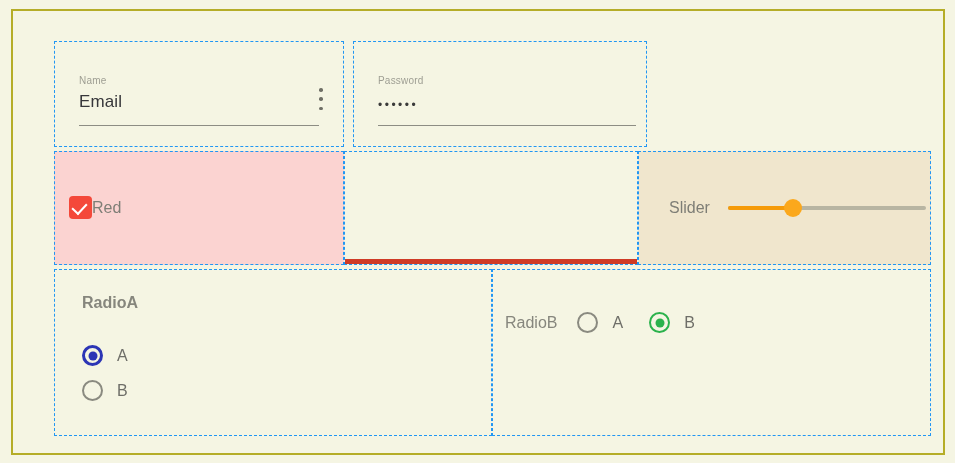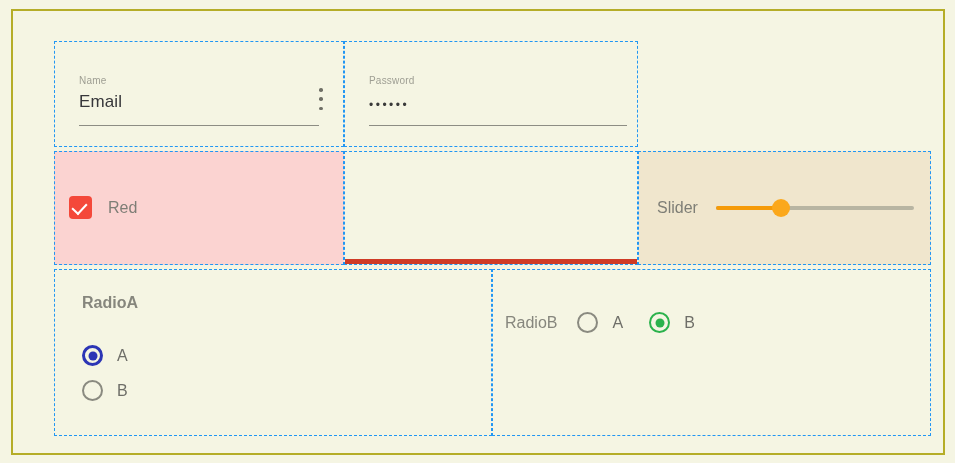--- a/index.html
+++ b/index.html
@@ -60,22 +60,22 @@
   }
   .cb{
     width:23px;height:23px;border-radius:4px;background:#f4483a;
     position:relative;flex:none;
   }
   .cb:after{
     content:"";position:absolute;left:6px;top:3.5px;
     width:7px;height:12px;border:solid #fff;border-width:0 2.6px 2.6px 0;
     transform:rotate(43deg);
   }
-  .ctl-label{font-size:16px;color:#7e7e76;margin-left:16px;white-space:nowrap;}
-  .ctl-label.pre{margin-left:0;margin-right:18px;}
+  .ctl-label{font-size:16px;color:#7e7e76;white-space:nowrap;}
+  .ctl-label.pre{margin-left:12px;margin-right:18px;}
 
   .switch{position:relative;width:46px;height:20px;flex:none;}
   .switch .track{
     position:absolute;left:0;top:2px;width:42px;height:17px;border-radius:9px;
     background:#72b6f0;
   }
   .switch .knob{
     position:absolute;left:22px;top:0;width:24px;height:24px;border-radius:50%;
     background:#2196f3;box-shadow:0 2px 4px rgba(0,0,0,.22);
   }
@@ -119,21 +119,21 @@
         <span class="val">Email</span>
         <span class="kebab" style="left:259px;top:46px;">
           <i></i>
             <i></i>
             <i></i>
         </span>
         <span class="rule" style="width:240px;"></span>
       </div>
     </div>
 
-    <div class="cell" style="left:301px;top:4px;width:294px;height:106px;text-decoration:underline;">
+    <div class="cell" style="left:310px;top:4px;width:294px;height:106px;text-decoration:underline;">
       <div class="field">
         <span class="lbl">Password</span>
         <span class="val dots">••••••</span>
         <span class="rule" style="width:258px;"></span>
       </div>
     </div>
 
 
     <div class="cell cell-red" style="left:11px;top:114px;width:290px;height:114px;">
       <div class="rowitem" style="left:14px;top:44px;">

